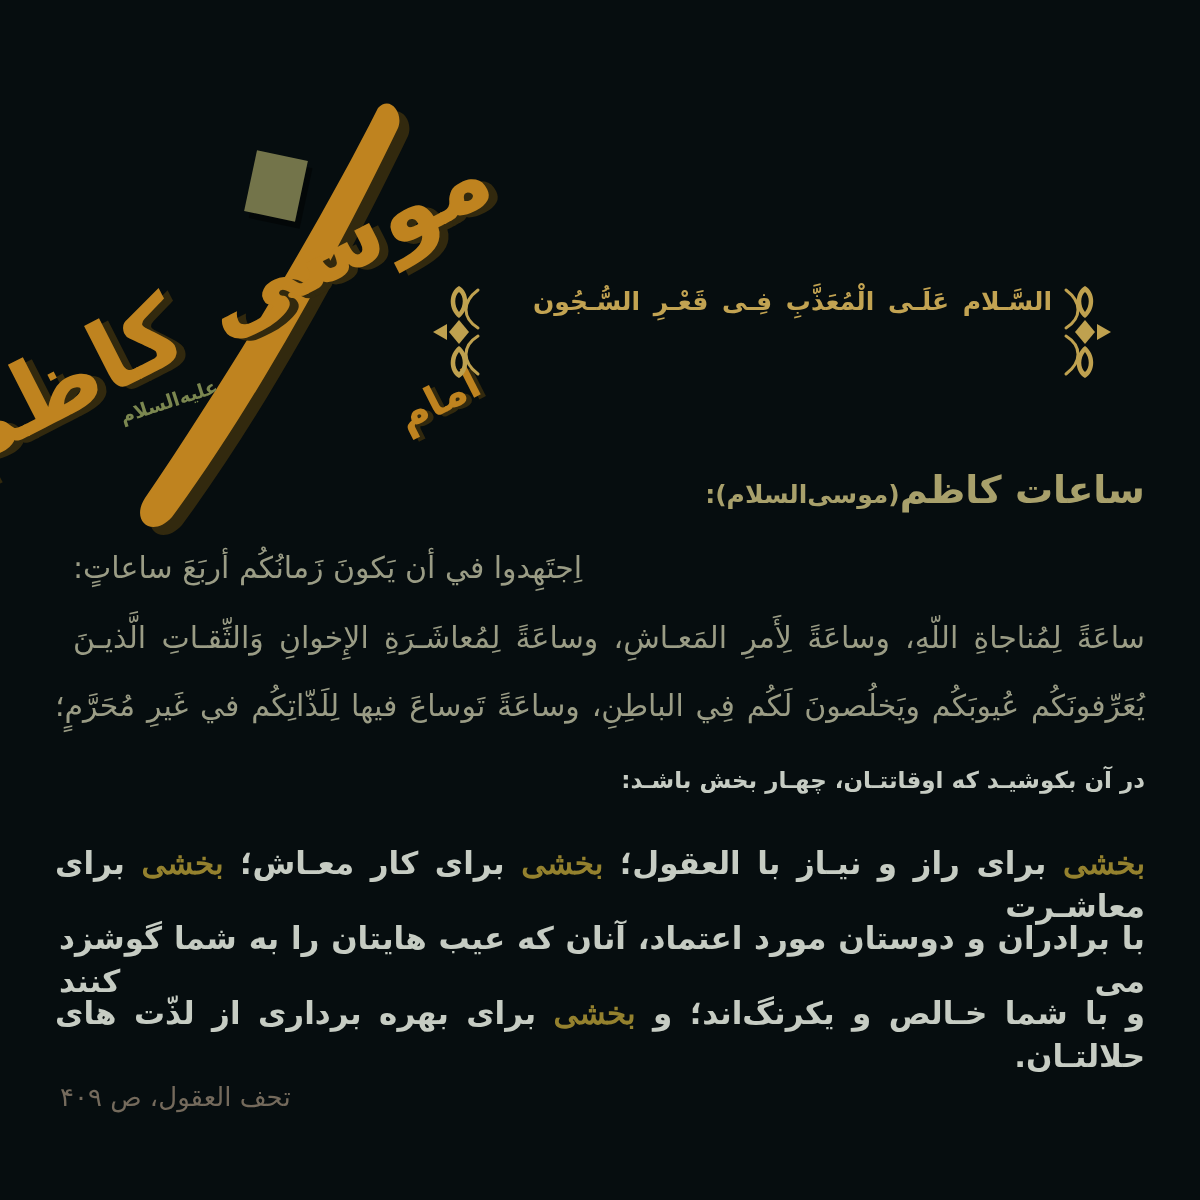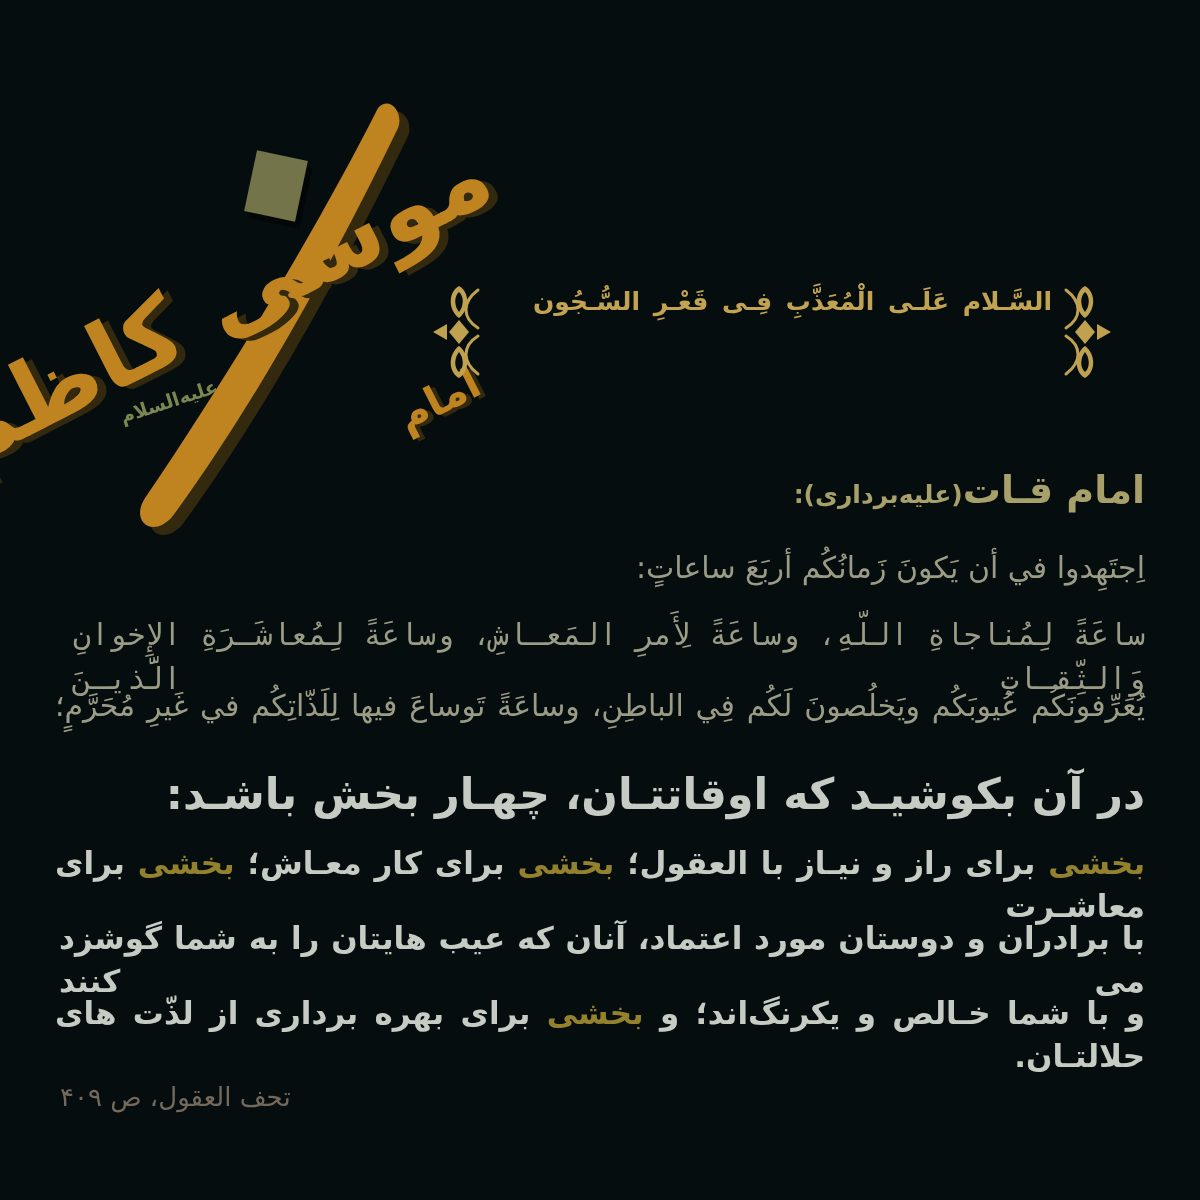--- a/index.html
+++ b/index.html
@@ -69,30 +69,30 @@
 
   
   .heading{
     top:468px;right:55px;left:55px;text-align:right;
     color:var(--heading-olive,#a8a06b);font-weight:bold;
   }
   .heading .h-name{font-size:38px;}
   .heading .h-suffix{font-size:25px;}
 
   .arabic-line{color:var(--arabic-text,#9a9c85);font-size:30px;line-height:1.45;}
-  .arabic-1{top:546px;right:55px;left:47px;text-align:right;}
-  .arabic-2{top:616px;right:55px;left:73px;text-align:justify;text-align-last:justify;font-family:Liberation Mono, monospace;}
+  .arabic-1{top:546px;right:55px;left:73px;text-align:left;}
+  .arabic-2{top:616px;right:55px;left:73px;text-align:justify;text-align-last:justify;}
   .arabic-3{top:684px;right:55px;left:55px;text-align:justify;text-align-last:justify;}
 
   .persian-line{color:var(--persian-text,#c6ccc3);font-weight:bold;font-size:31px;line-height:1.4;}
-  .persian-1{top:764px;right:55px;left:55px;text-align:right;font-size:43px;}
+  .persian-1{top:764px;right:55px;left:55px;text-align:right;font-size:23px;}
   .persian-2{top:842px;right:55px;left:55px;text-align:justify;text-align-last:justify;}
   .persian-3{top:917px;right:55px;left:59px;text-align:justify;text-align-last:justify;}
   .persian-4{top:992px;right:55px;left:55px;text-align:justify;text-align-last:justify;}
-  .gold-word{color:var(--highlight-gold,#94812e);}
+  .gold-word{color:var(--highlight-gold,#94812e);font-family:Liberation Serif, serif;}
 
   .source{
     top:1082px;right:67px;left:60px;text-align:left;
     color:var(--source-gray,#746a5c);font-size:26px;
   }
 </style>
 </head>
 <body>
 
 <div class="abs calligraphy">
@@ -130,21 +130,21 @@
     <path d="M29,34 C18,26 18,8 29,2 C40,8 40,26 29,34 Z M29,28 C34,22 34,12 29,8 C24,12 24,22 29,28 Z"></path>
     <path d="M29,62 C18,70 18,88 29,94 C40,88 40,70 29,62 Z M29,68 C34,74 34,84 29,88 C24,84 24,74 29,68 Z"></path>
   </g>
   <g stroke="#bfa14f" stroke-width="3" fill="none" stroke-linecap="round">
     <path d="M48,6 C32,18 32,34 48,44"></path>
     <path d="M48,90 C32,78 32,62 48,52"></path>
   </g>
 </svg>
 
 <div class="abs heading">
-  <span class="h-name">امام قـات</span><span class="h-suffix">(علیه‌برداری):</span>
+  <span class="h-name">ساعات کاظم</span><span class="h-suffix">(موسی‌السلام):</span>
 </div>
 
 <div class="abs arabic-line arabic-1">اِجتَهِدوا في أن یَکونَ زَمانُکُم أربَعَ ساعاتٍ:</div>
 <div class="abs arabic-line arabic-2">ساعَةً لِمُناجاةِ اللّهِ، وساعَةً لِأَمرِ المَعـاشِ، وساعَةً لِمُعاشَـرَةِ الإِخوانِ وَالثِّقـاتِ الَّذیـنَ</div>
 <div class="abs arabic-line arabic-3">یُعَرِّفونَکُم عُیوبَکُم ویَخلُصونَ لَکُم فِي الباطِنِ، وساعَةً تَوساعَ فیها لِلَذّاتِکُم في غَیرِ مُحَرَّمٍ؛</div>
 
 <div class="abs persian-line persian-1">در آن بکوشیـد که اوقاتتـان، چهـار بخش باشـد:</div>
 
 <div class="abs persian-line persian-2">
   <span class="gold-word">بخشی</span><span> برای راز و نیـاز با العقول؛ </span><span class="gold-word">بخشی</span><span> برای کار معـاش؛ </span><span class="gold-word">بخشی</span><span> برای معاشـرت</span>

